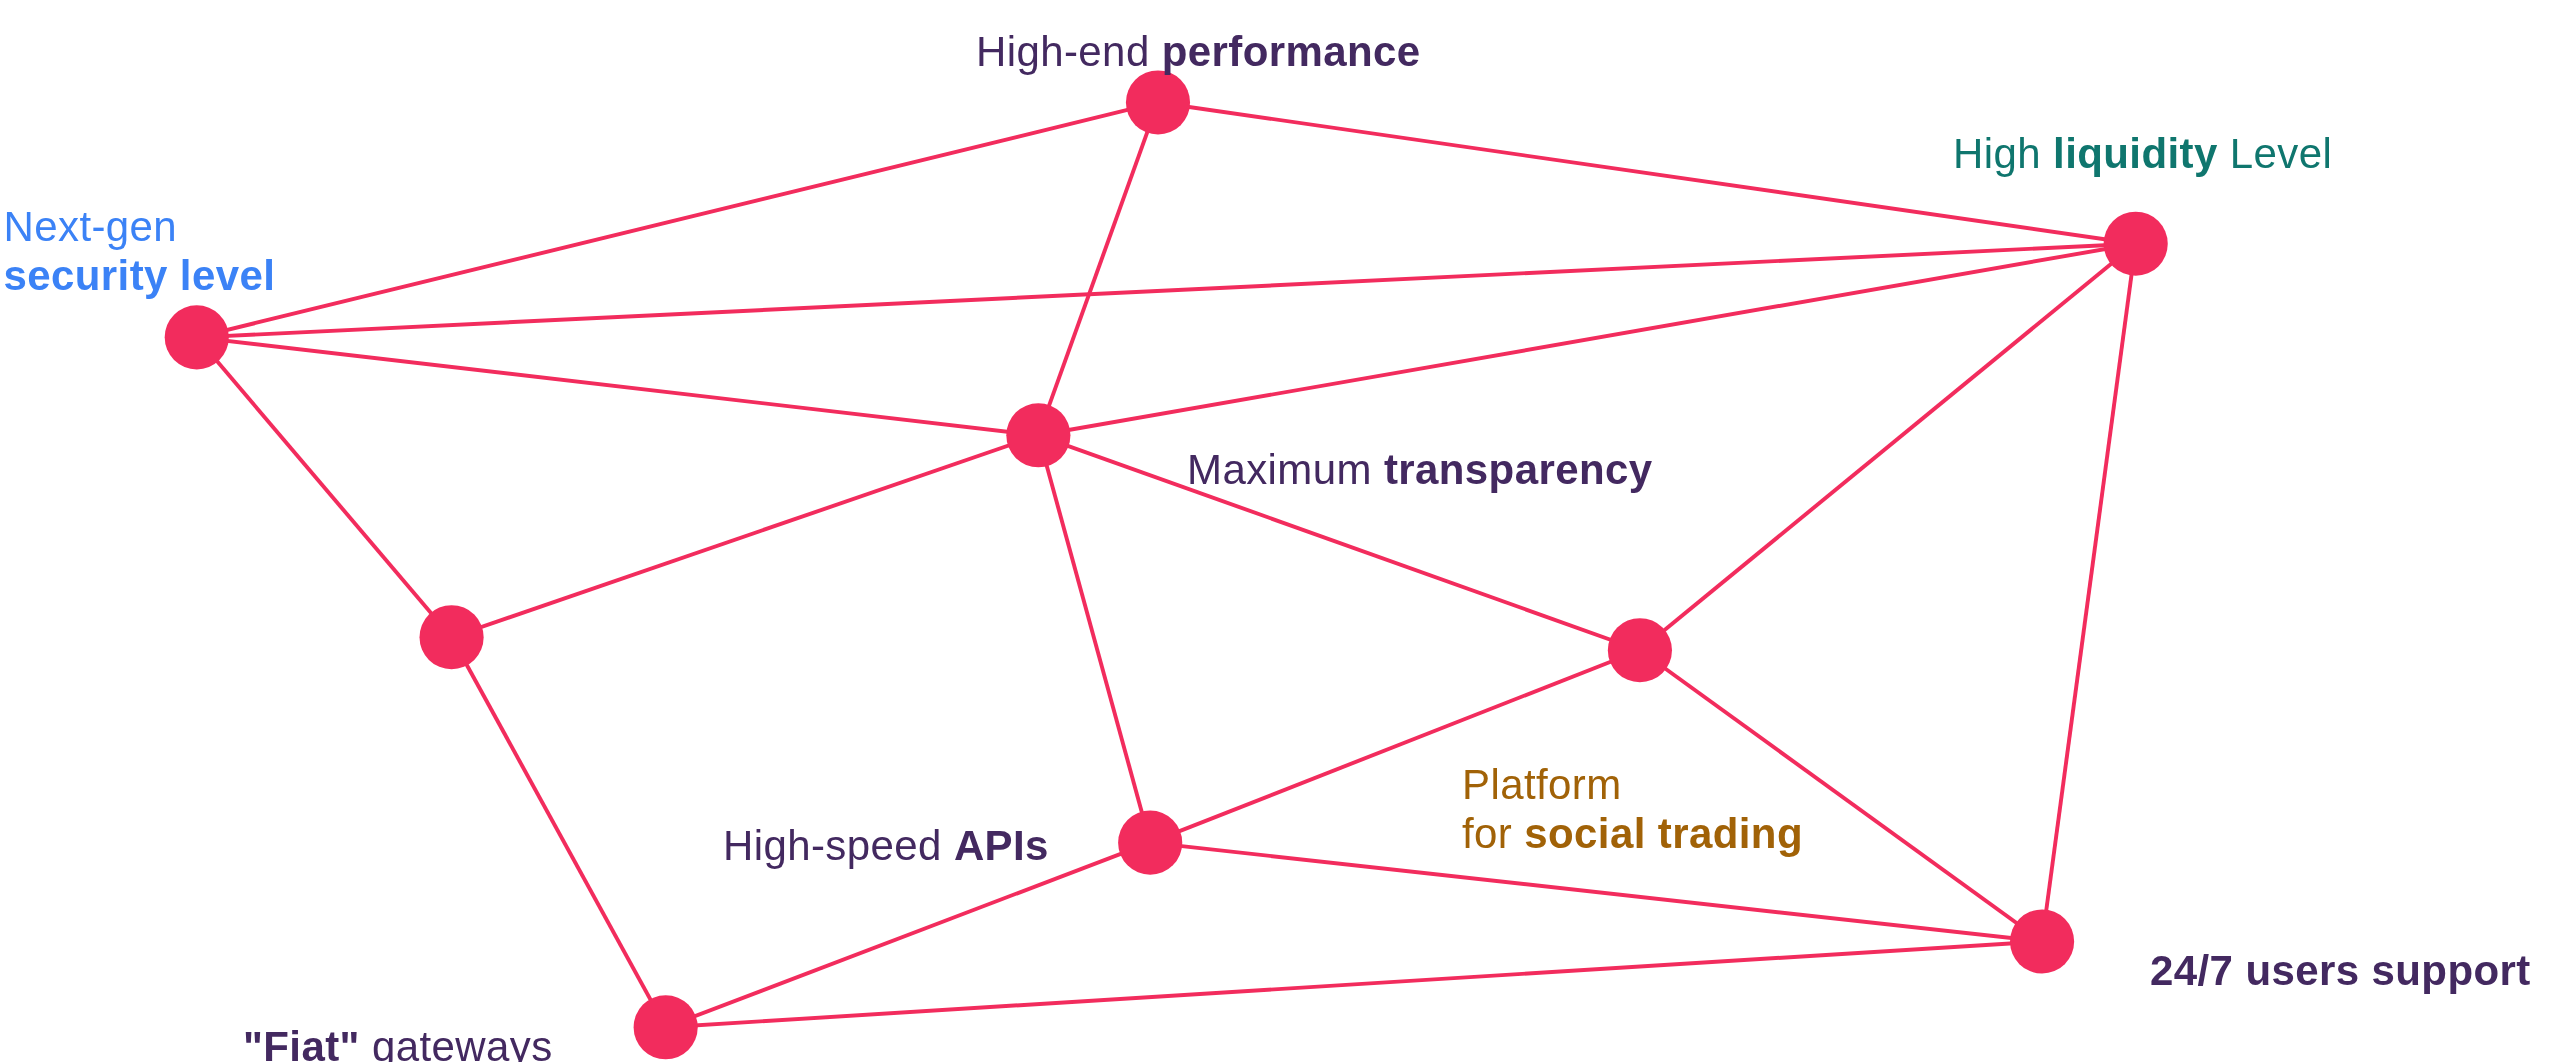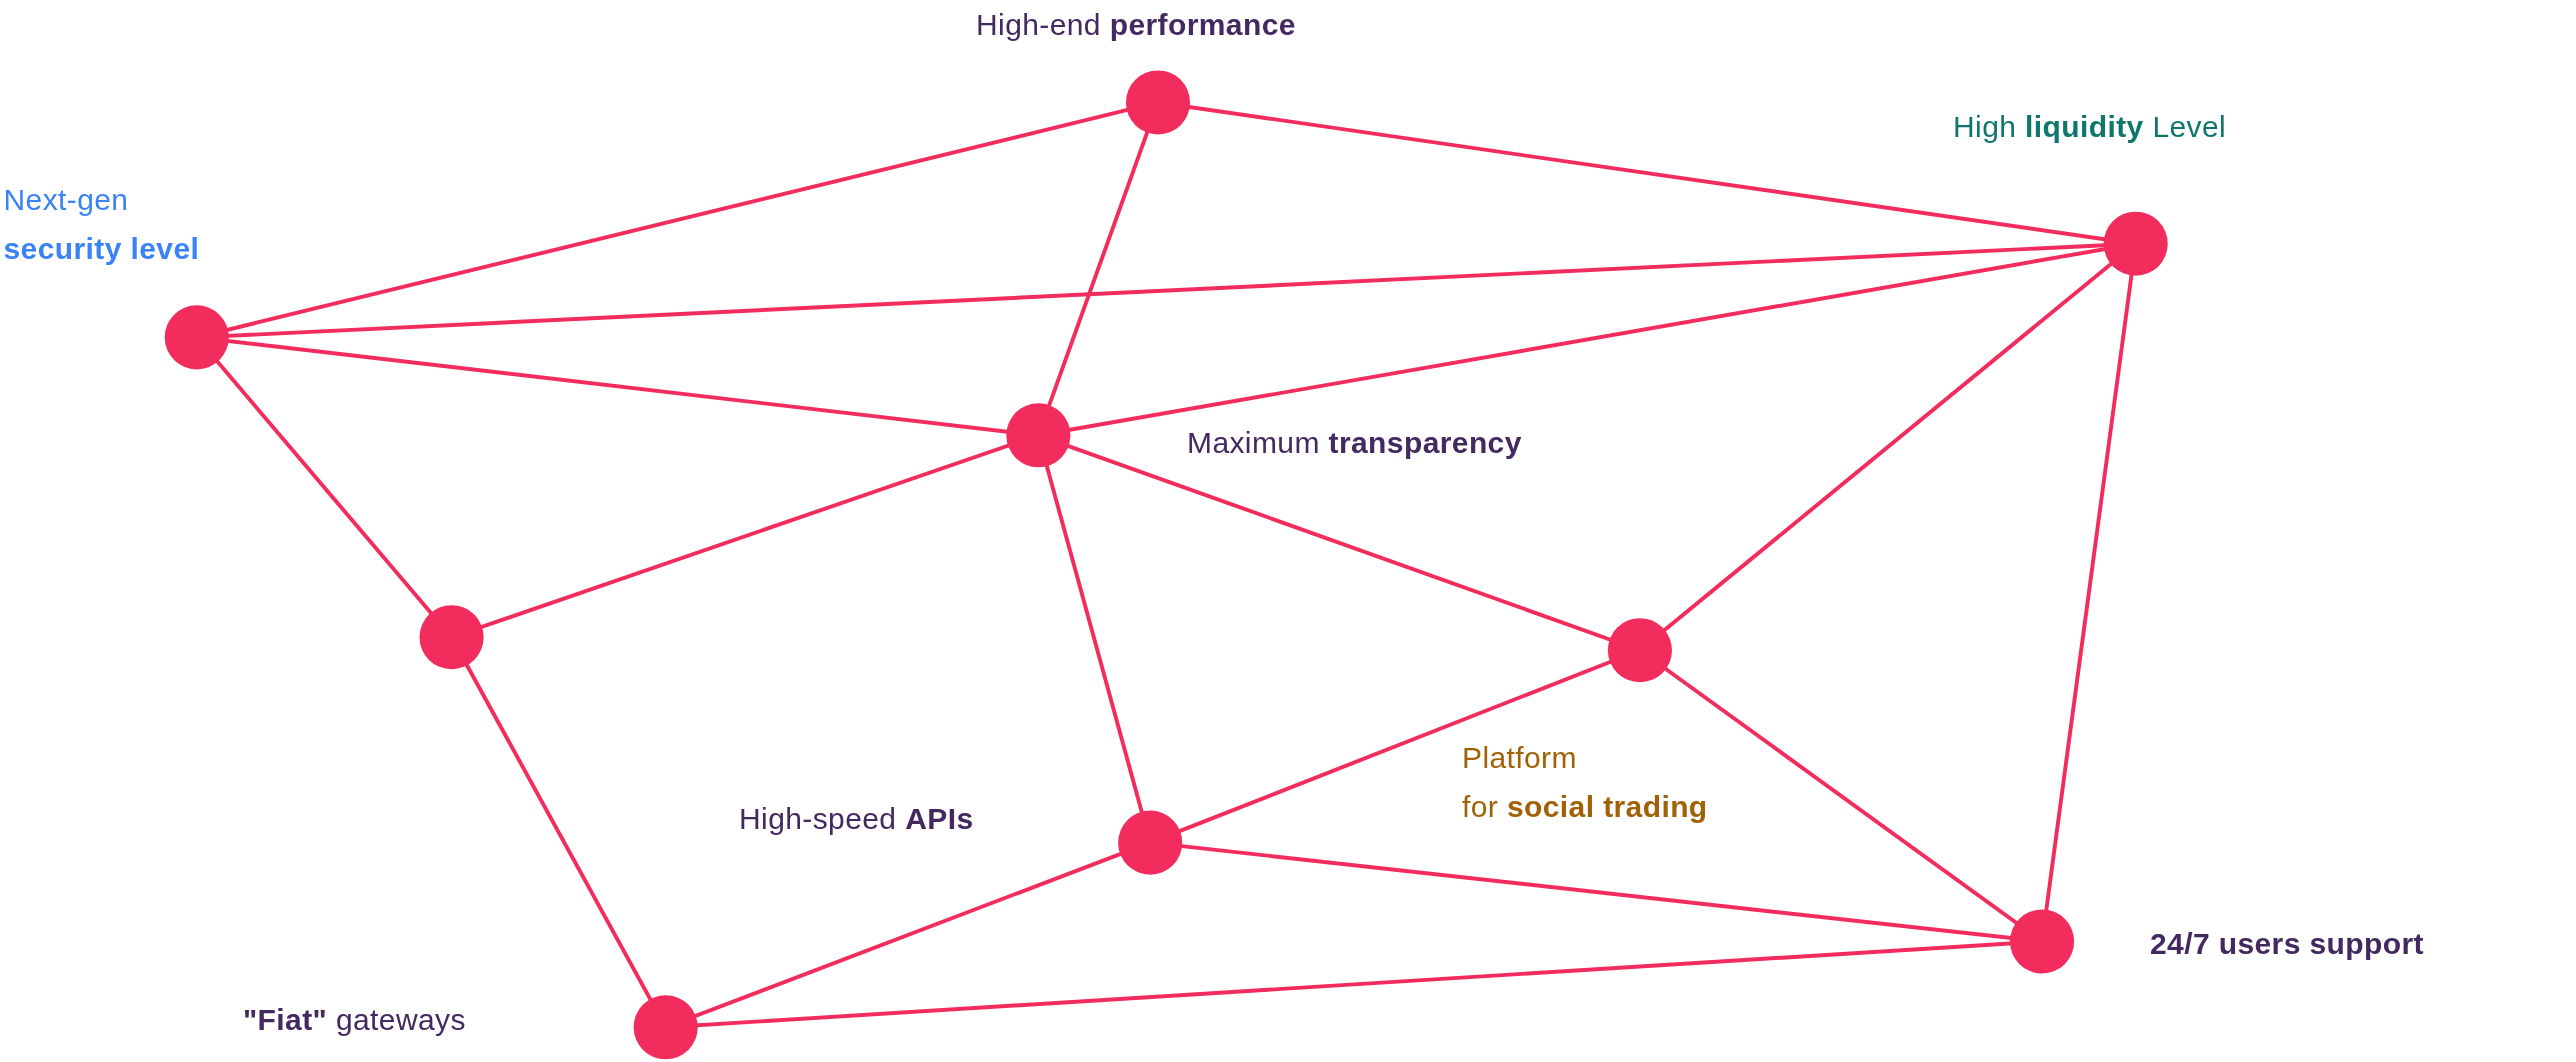--- a/index.html
+++ b/index.html
@@ -25,24 +25,25 @@
   #labels {
     position: absolute;
     left: 0;
     top: 0;
     width: 2576px;
     height: 1063px;
     pointer-events: none;
   }
   .label {
     position: absolute;
-    font-size: 30px;
+    font-size: 42px;
     line-height: 49px;
     letter-spacing: 0.4px;
     white-space: nowrap;
+    margin-top: 27px;
   }
   .label .bold {
     font-weight: 700;
   }
 </style>
 </head>
 <body>
 
 <div id="stage">
   <svg id="graph-svg" viewBox="0 0 2972 1226">
@@ -85,21 +86,21 @@
         <div><span>Next-gen</span></div>
         <div><span class="bold">security level</span></div>
       </div>
       <div class="label" style="left: 1187px; top: 418px; color: rgb(67, 41, 96);">
         <div><span>Maximum </span><span class="bold">transparency</span></div>
       </div>
       <div class="label" style="left: 1462px; top: 733px; color: #a16207;">
         <div><span>Platform</span></div>
         <div><span>for </span><span class="bold">social trading</span></div>
       </div>
-      <div class="label" style="left: 739px; top: 794px; color: rgb(67, 41, 96); text-align: center;">
+      <div class="label" style="left: 723px; top: 794px; color: rgb(67, 41, 96); text-align: center;">
         <div><span>High-speed </span><span class="bold">APIs</span></div>
       </div>
       <div class="label" style="left: 2150px; top: 919px; color: rgb(67, 41, 96);">
         <div><span class="bold">24/7 users support</span></div>
       </div>
       <div class="label" style="left: 243px; top: 995px; color: rgb(67, 41, 96);">
         <div><span class="bold">"Fiat"</span><span> gateways</span></div>
       </div>
     </div>
 </div>

